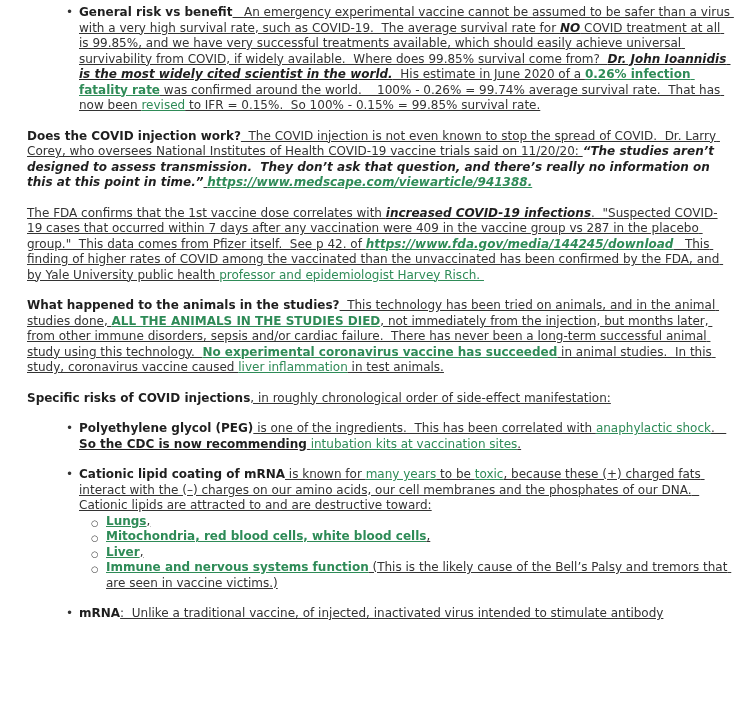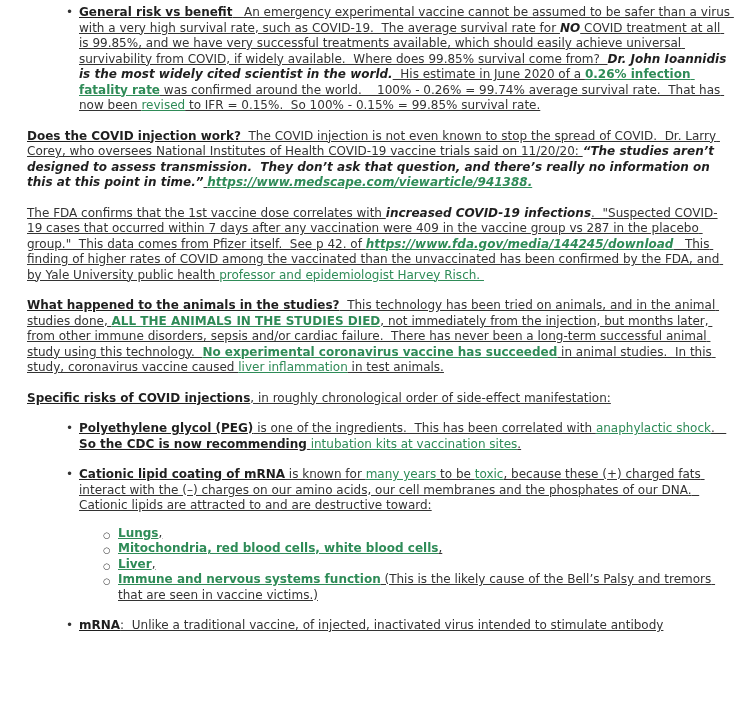--- a/index.html
+++ b/index.html
@@ -15,28 +15,28 @@
   }
   .doc{
     padding:5px 20px 0 27px;
     white-space:pre-wrap;
   }
   .para{margin:0 0 15px 0;}
   .gap-before{}
   .ul1{margin:0;padding:0;}
   .li1{position:relative;padding-left:52px;margin:0 0 15px 0;}
   .li1::before{content:"\2022";position:absolute;left:39px;top:0;color:var(--body);}
-  .ul2{margin:12px;padding:0;}
+  .ul2{margin:0;padding:0;}
   .li2{position:relative;padding-left:27px;}
   .li2::before{content:"\25CB";position:absolute;left:12px;top:2px;font-size:8.5px;color:var(--body);}
   .r-n{color:var(--body);text-decoration:underline;}
-  .r-h{font-weight:bold;text-decoration:underline;color:var(--heading);}
+  .r-h{font-weight:bold;color:var(--heading);}
   .r-b{font-weight:bold;color:var(--heading);text-decoration:underline;}
   .r-bi{font-weight:bold;font-style:italic;color:var(--heading);}
-  .r-biu{font-weight:bold;font-style:italic;color:var(--heading);}
+  .r-biu{font-weight:bold;font-style:italic;text-decoration:underline;color:var(--heading);}
   a.r-l,a.r-lb,a.r-lbi{color:var(--link);text-decoration:underline;cursor:pointer;}
   a.r-lb{font-weight:bold;}
   a.r-lbi{font-weight:bold;}
   .nw{white-space:nowrap;font-style:italic;}
 </style>
 </head>
 <body>
 
 <div class="doc"><div class="ul1"><div class="li1"><span class="r-h">General risk vs benefit</span><span class="r-n">   An emergency experimental vaccine cannot be assumed to be safer than a virus with a very high survival rate, such as COVID-19.  The average survival rate for </span><span class="r-biu">NO</span><span class="r-n"> COVID treatment at all is 99.85%, and we have very successful treatments available, which should easily achieve universal survivability from COVID, if widely available.  Where does 99.85% survival come from?  </span><span class="r-biu">Dr. John Ioannidis is the most widely cited scientist in the world.</span><span class="r-n">  His estimate in June 2020 of a </span><a class="r-lb" href="#">0.26% infection fatality rate</a><span class="r-n"> was confirmed around the world.    100% - 0.26% = 99.74% average survival rate.  That has now been </span><a class="r-l" href="#">revised</a><span class="r-n"> to IFR = 0.15%.  So 100% - 0.15% = 99.85% survival rate.</span></div></div><div class="para"><span class="r-h">Does the COVID injection work?</span><span class="r-n">  The COVID injection is not even known to stop the spread of COVID.  Dr. Larry Corey, who oversees National Institutes of Health COVID-19 vaccine trials said on 11/20/20: </span><span class="r-bi">“The studies aren’t designed to assess transmission.  They don’t ask that question, and there’s really no information on this at this point in time.”</span><span class="r-n"> </span><a class="r-lb nw" href="#">https://www.medscape.com/viewarticle/941388.</a></div><div class="para"><span class="r-n">The FDA confirms that the 1st vaccine dose correlates with </span><span class="r-biu">increased COVID-19 infections</span><span class="r-n">.  "Suspected COVID-19 cases that occurred within 7 days after any vaccination were 409 in the vaccine group vs 287 in the placebo group."  This data comes from Pfizer itself.  See p 42. of </span><a class="r-lb nw" href="#">https://www.fda.gov/media/144245/download</a><span class="r-n">   This finding of higher rates of COVID among the vaccinated than the unvaccinated has been confirmed by the FDA, and by Yale University public health </span><a class="r-l" href="#">professor and epidemiologist Harvey Risch. </a></div><div class="para"><span class="r-h">What happened to the animals in the studies?</span><span class="r-n">  This technology has been tried on animals, and in the animal studies done, </span><a class="r-lbi" href="#">ALL THE ANIMALS IN THE STUDIES DIED</a><span class="r-n">, not immediately from the injection, but months later, from other immune disorders, sepsis and/or cardiac failure.  There has never been a long-term successful animal study using this technology.  </span><a class="r-lb" href="#">No experimental coronavirus vaccine has succeeded</a><span class="r-n"> in animal studies.  In this study, coronavirus vaccine caused </span><a class="r-l" href="#">liver inflammation</a><span class="r-n"> in test animals.</span></div><div class="para gap-before"><span class="r-h">Specific risks of COVID injections</span><span class="r-n">, in roughly chronological order of side-effect manifestation:</span></div><div class="ul1"><div class="li1"><span class="r-h">Polyethylene glycol (PEG)</span><span class="r-n"> is one of the ingredients.  This has been correlated with </span><a class="r-l" href="#">anaphylactic shock</a><span class="r-n">.   </span><span class="r-b">So the CDC is now recommending</span><span class="r-n"> </span><a class="r-l" href="#">intubation kits at vaccination sites</a><span class="r-n">.</span></div><div class="li1"><span class="r-h">Cationic lipid coating of mRNA</span><span class="r-n"> is known for </span><a class="r-l" href="#">many years</a><span class="r-n"> to be </span><a class="r-l" href="#">toxic</a><span class="r-n">, because these (+) charged fats interact with the (–) charges on our amino acids, our cell membranes and the phosphates of our DNA.  Cationic lipids are attracted to and are destructive toward:</span><div class="ul2"><div class="li2"><a class="r-lb" href="#">Lungs</a><span class="r-n">,</span></div><div class="li2"><a class="r-lb" href="#">Mitochondria, red blood cells, white blood cells</a><span class="r-n">,</span></div><div class="li2"><a class="r-lb" href="#">Liver</a><span class="r-n">,</span></div><div class="li2"><a class="r-lb" href="#">Immune and nervous systems function</a><span class="r-n"> (This is the likely cause of the Bell’s Palsy and tremors that are seen in vaccine victims.)</span></div></div></div><div class="li1"><span class="r-h">mRNA</span><span class="r-n">:  Unlike a traditional vaccine, of injected, inactivated virus intended to stimulate antibody</span></div></div></div>
 

